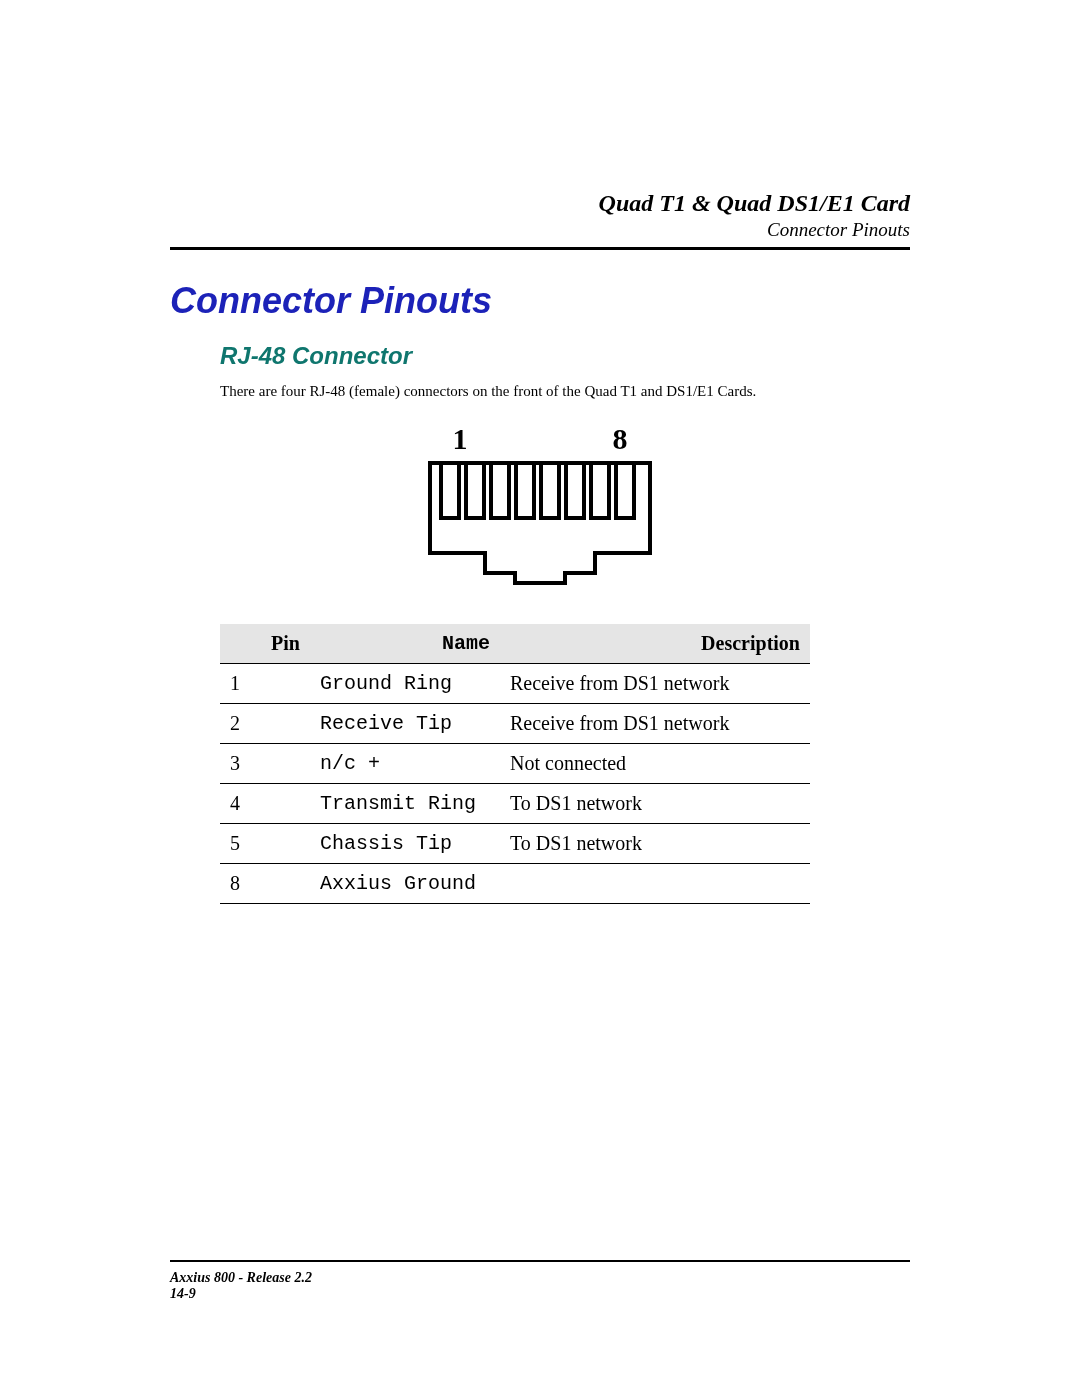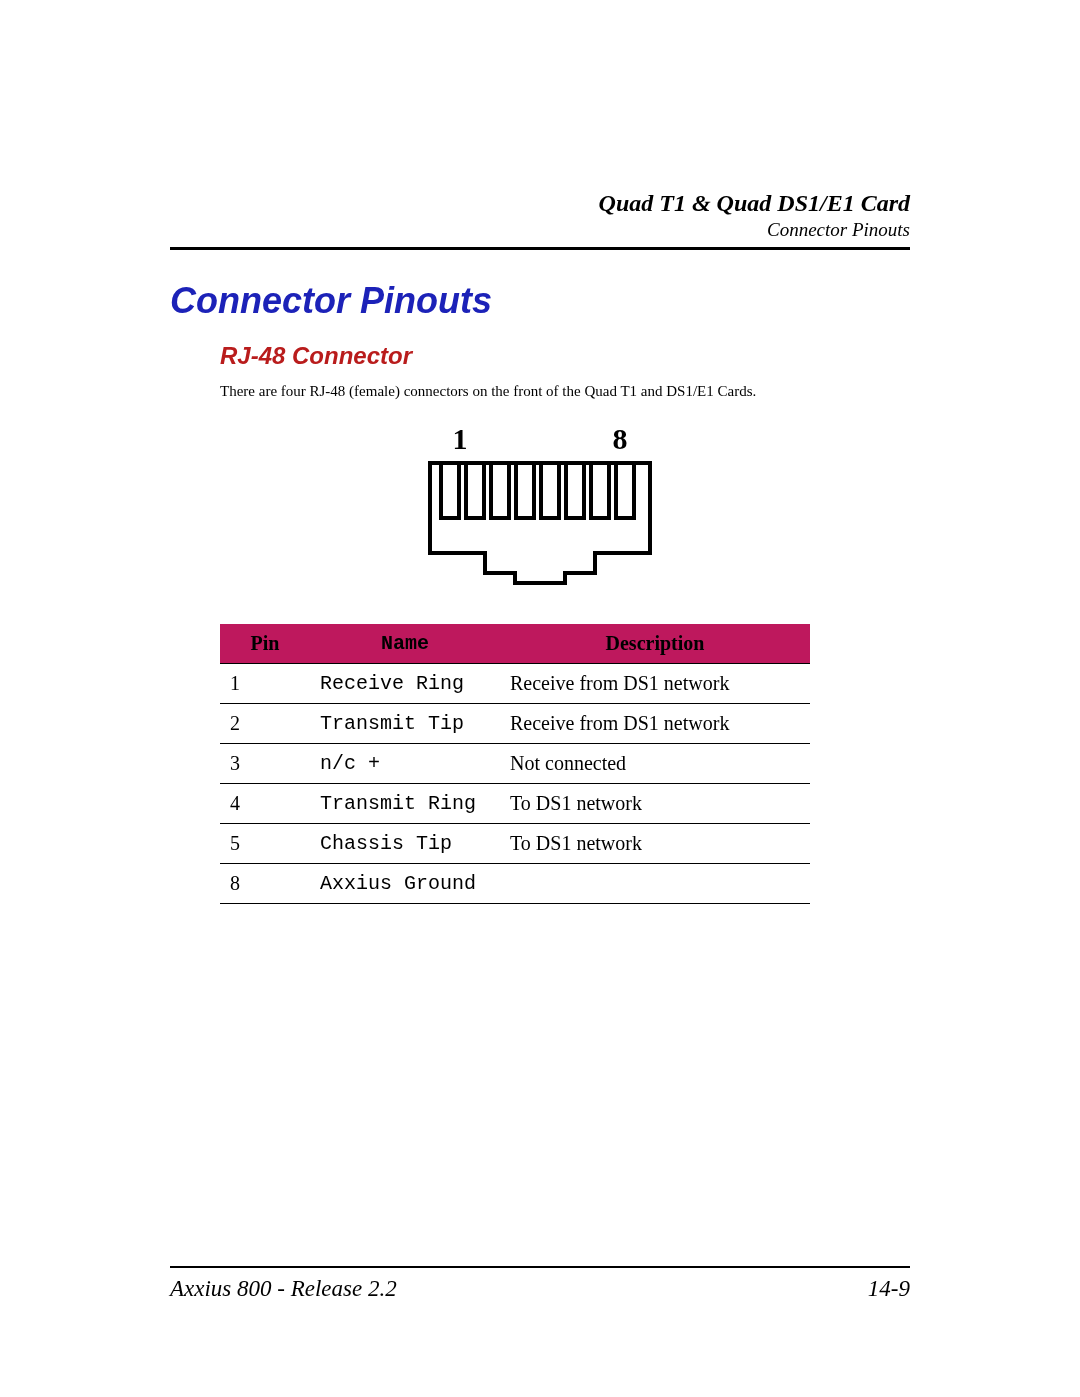--- a/index.html
+++ b/index.html
@@ -41,21 +41,21 @@
     font-weight: bold;
     font-size: 36px;
     color: #1c22b8;
     margin: 0 0 20px 0;
   }
   .h2 {
     font-family: Arial, Helvetica, sans-serif;
     font-style: italic;
     font-weight: bold;
     font-size: 24px;
-    color: #b91c1c;
+    color: #0f766e;
     margin: 0 0 12px 0;
     padding-left: 50px;
   }
   .body-text {
     font-size: 15px;
     line-height: 1.3;
     padding-left: 50px;
     margin: 0 0 16px 0;
   }
   .diagram-wrap {
@@ -75,23 +75,23 @@
     display: block;
     margin: 0 auto;
   }
   .pinout-table {
     border-collapse: collapse;
     margin-left: 50px;
     font-size: 20px;
     width: 590px;
   }
   .pinout-table th {
-    background: #be185d;
-    font-weight: bold;
-    text-align: center;
+    background: #e5e5e5;
+    font-weight: bold;
+    text-align: right;
     padding: 8px 10px;
     border-bottom: 1px solid #000;
   }
   .pinout-table td {
     padding: 8px 10px;
     border-bottom: 1px solid #000;
     vertical-align: top;
   }
   .pinout-table th:nth-child(1),
   .pinout-table td:nth-child(1) { width: 70px; }
@@ -105,22 +105,23 @@
   }
   .bottom-rule {
     border: none;
     border-top: 2px solid #000;
     margin: 0 0 8px 0;
   }
   .footer-row {
     display: flex;
     justify-content: space-between;
     font-style: italic;
-    font-weight: normal;
-    font-size: 23px;
+    font-weight: bold;
+    font-size: 14px;
+    flex-direction: column;
   }
 </style>
 </head>
 <body>
 
 <div class="page">
 
   <div class="header">
     <div class="header-title">Quad T1 &amp; Quad DS1/E1 Card</div>
     <div class="header-sub">Connector Pinouts</div>
@@ -159,26 +160,26 @@
     <thead>
       <tr>
         <th>Pin</th>
         <th>Name</th>
         <th>Description</th>
       </tr>
     </thead>
     <tbody>
       <tr>
         <td>1</td>
-        <td>Receive Ring</td>
+        <td>Ground Ring</td>
         <td>Receive from DS1 network</td>
       </tr>
       <tr>
         <td>2</td>
-        <td>Transmit Tip</td>
+        <td>Receive Tip</td>
         <td>Receive from DS1 network</td>
       </tr>
       <tr>
         <td>3</td>
         <td>n/c +</td>
         <td>Not connected</td>
       </tr>
       <tr>
         <td>4</td>
         <td>Transmit Ring</td>

